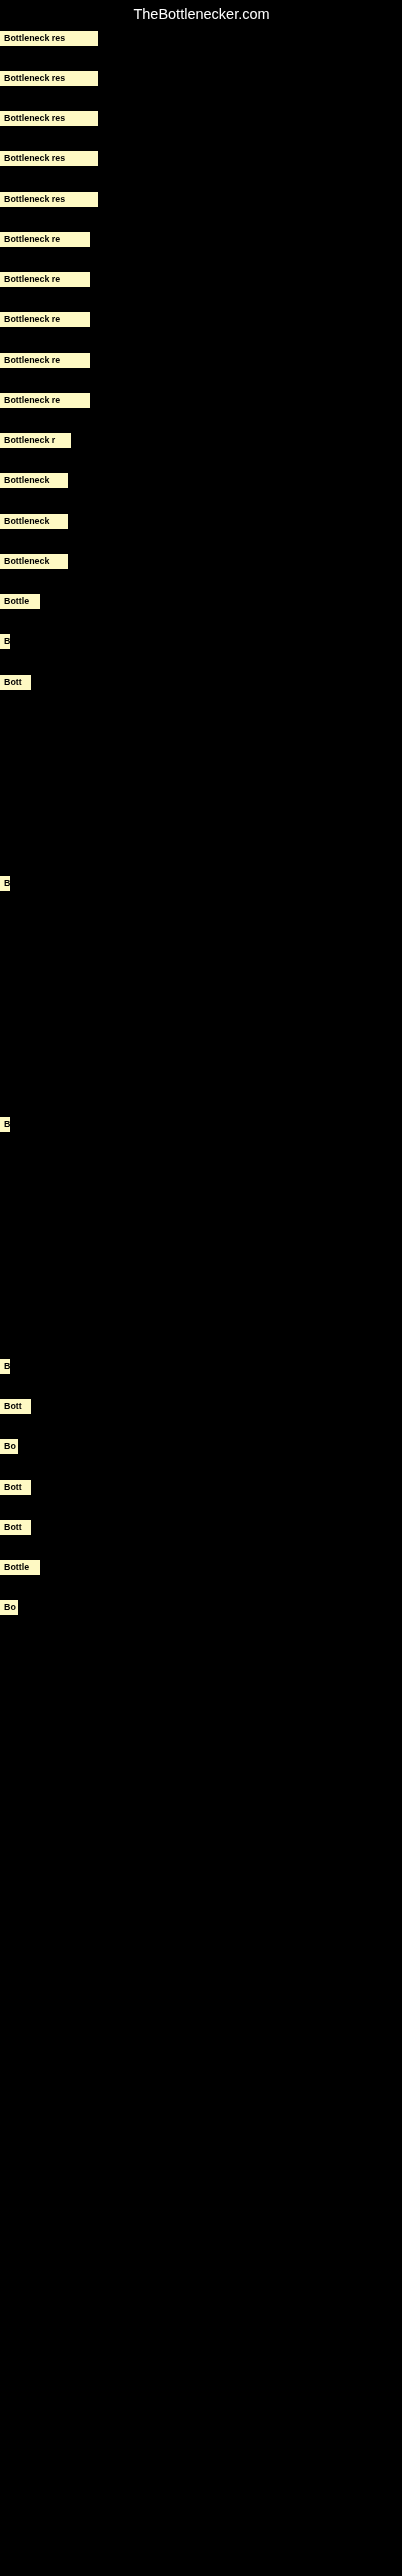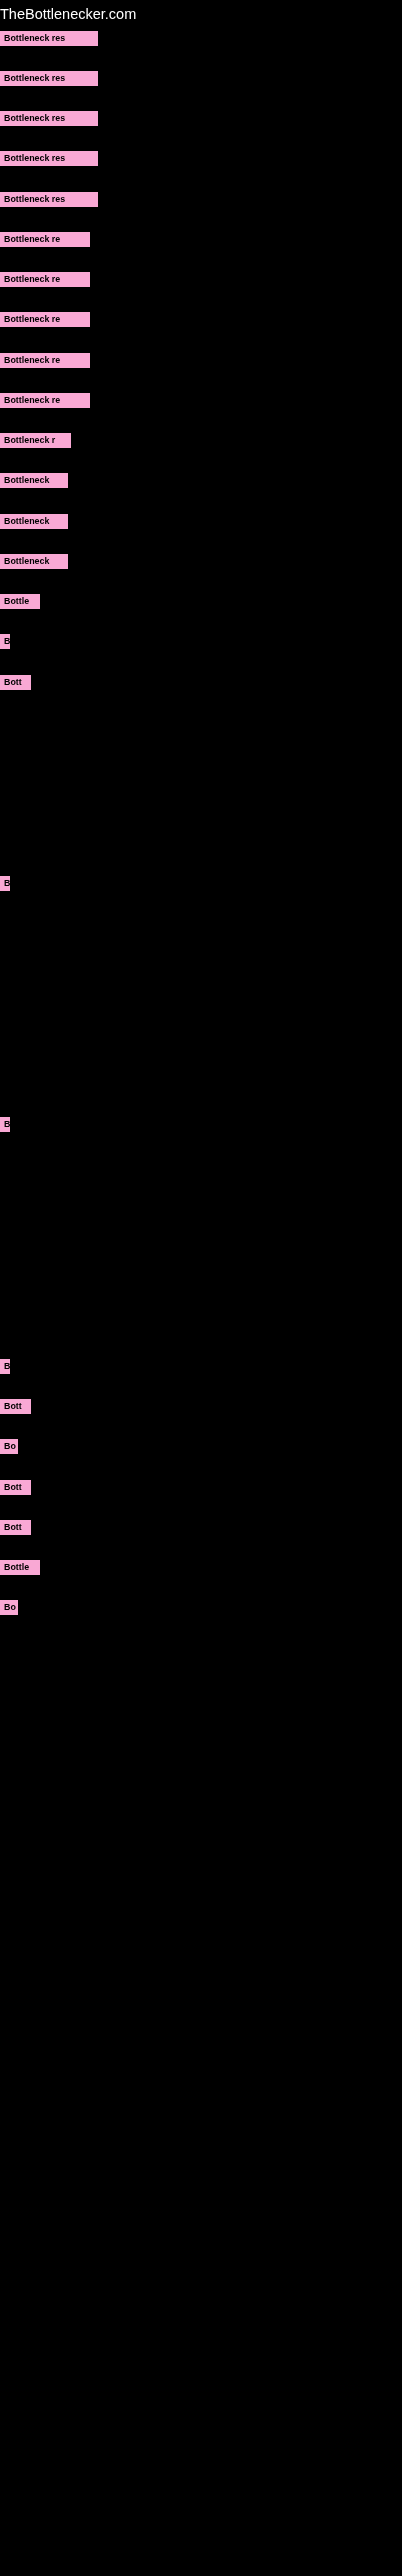--- a/index.html
+++ b/index.html
@@ -10,27 +10,28 @@
     body {
       background-color: #000000;
       width: 403px;
       min-height: 2576px;
       font-family: Arial, sans-serif;
       position: relative;
     }
     .site-title {
       color: #ffffff;
       font-size: 14.5px;
+      text-align: center;
       padding: 6.4px 0;
       position: absolute;
       top: 0;
       width: 100%;
     }
     .bottleneck-label {
-      background-color: #f9a8d4;
+      background-color: #fef9c3;
       color: #000000;
       font-size: 8.9px;
       font-weight: bold;
       padding: 2.4px 4px;
       position: absolute;
       left: 0;
       white-space: nowrap;
       overflow: hidden;
       max-width: 101px;
     }

